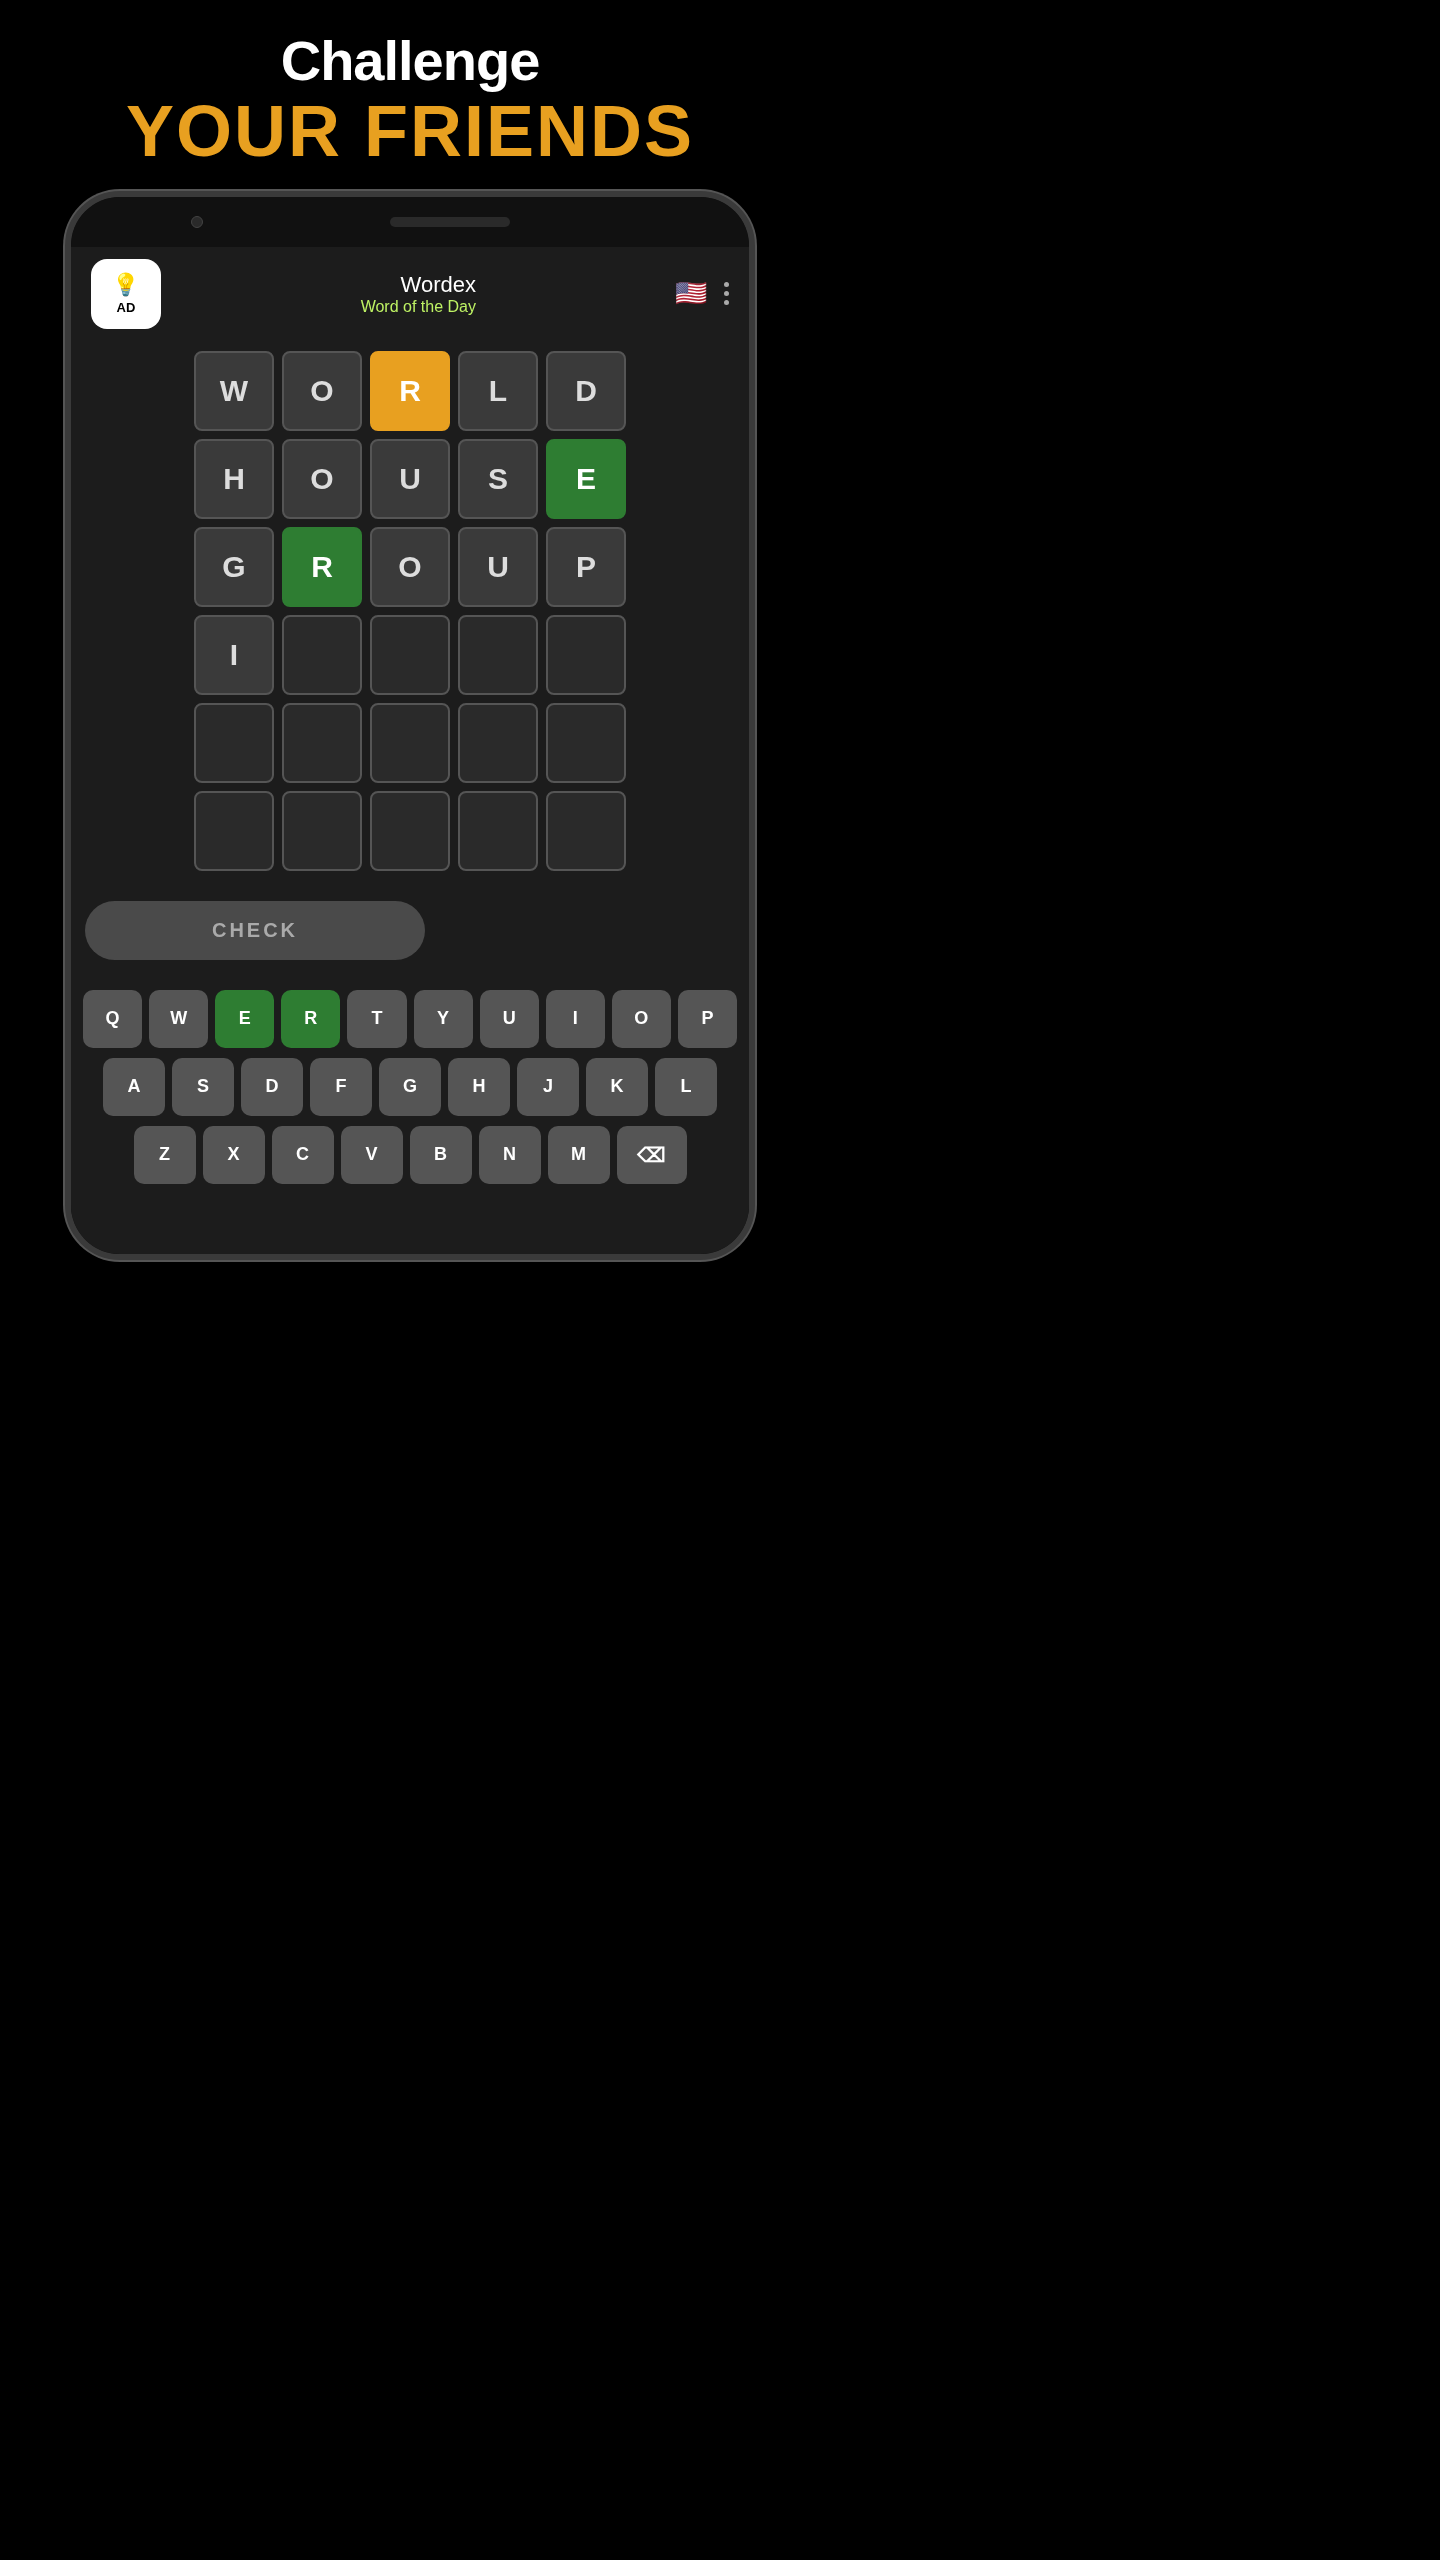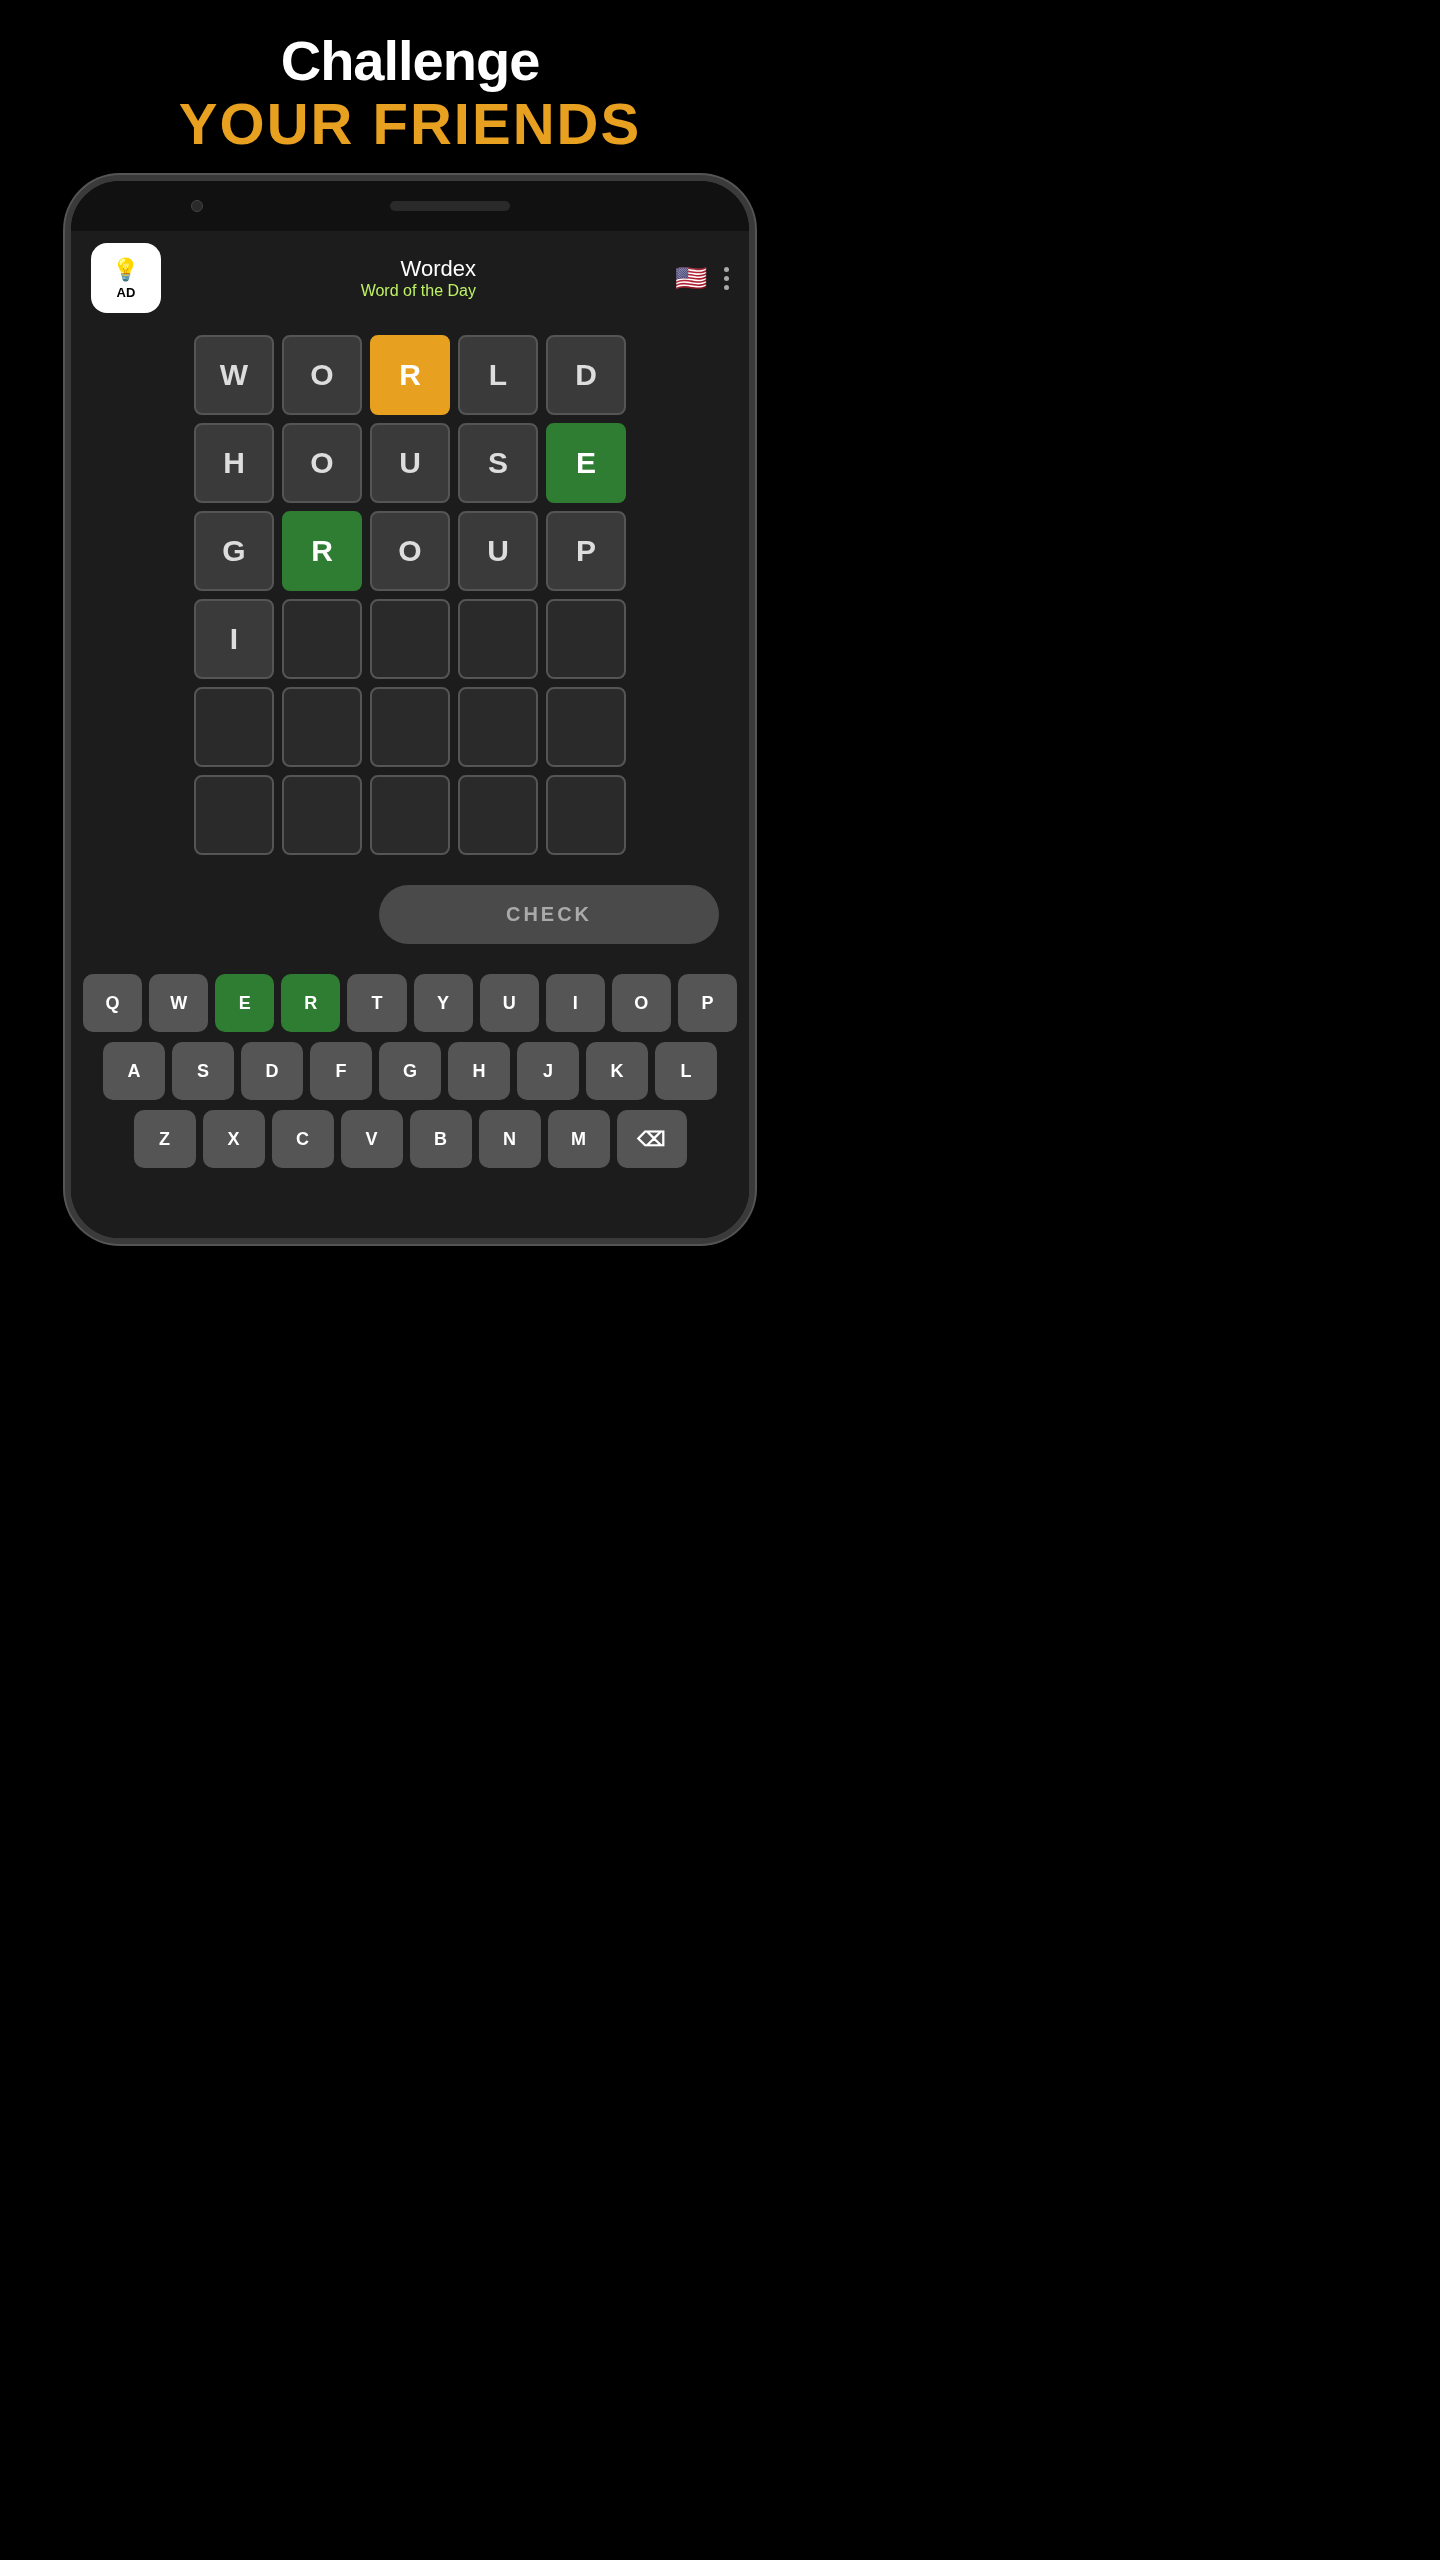--- a/index.html
+++ b/index.html
@@ -25,21 +25,21 @@
     .challenge-text {
       color: #fff;
       font-size: 56px;
       font-weight: 900;
       letter-spacing: -1px;
       line-height: 1.1;
     }
 
     .your-friends-text {
       color: #E8A020;
-      font-size: 58px;
+      font-size: 72px;
       font-weight: 900;
       letter-spacing: 2px;
       line-height: 1.1;
     }
 
     
     .phone-frame {
       width: 690px;
       background: #1a1a1a;
       border-radius: 55px;
@@ -198,23 +198,23 @@
       color: #fff;
     }
 
     .grid-cell.current-empty {
       background: #2a2a2a;
       border: 2px solid #555;
     }
 
     
     .check-btn-area {
-      padding: 20px 30px;
-      display: flex;
-      justify-content: flex-end;
+      padding: 20px 14px;
+      display: flex;
+      justify-content: flex-start;
     }
 
     .check-btn {
       background: #4a4a4a;
       border: none;
       border-radius: 40px;
       padding: 18px 120px;
       color: #aaa;
       font-size: 20px;
       font-weight: bold;

